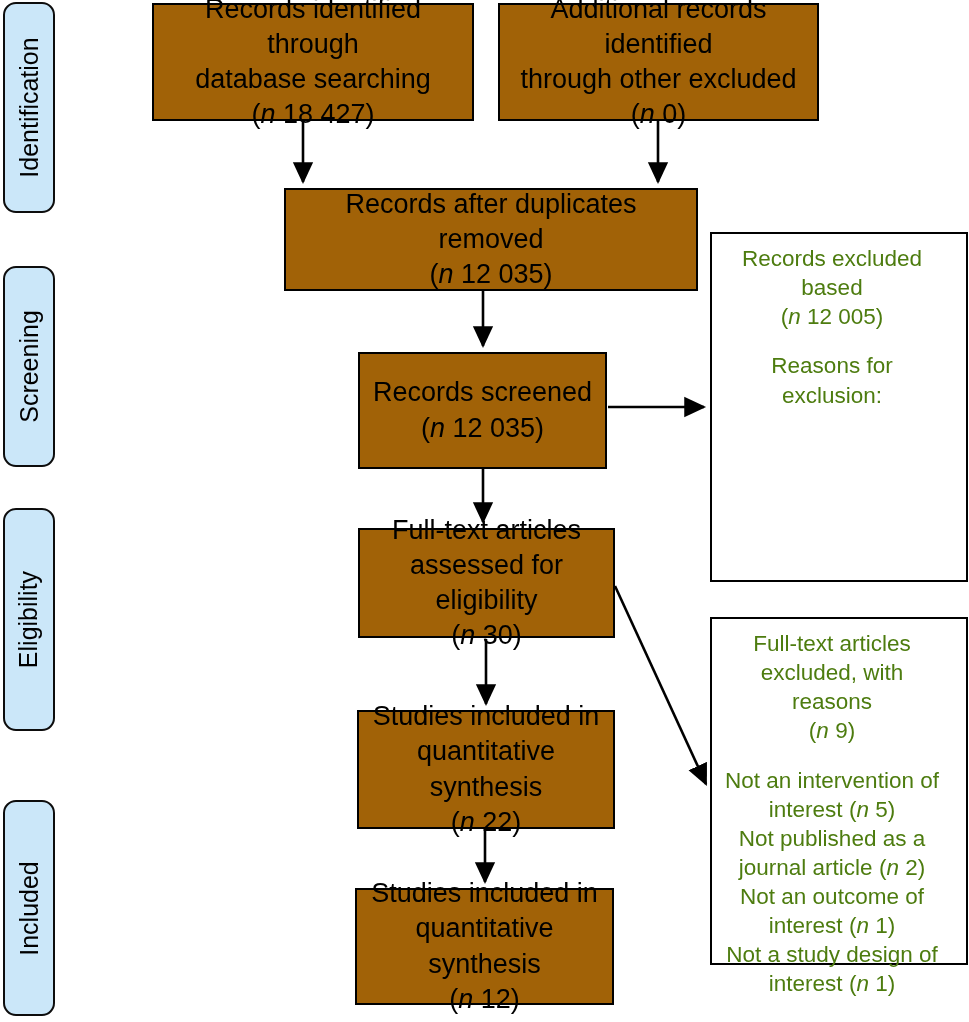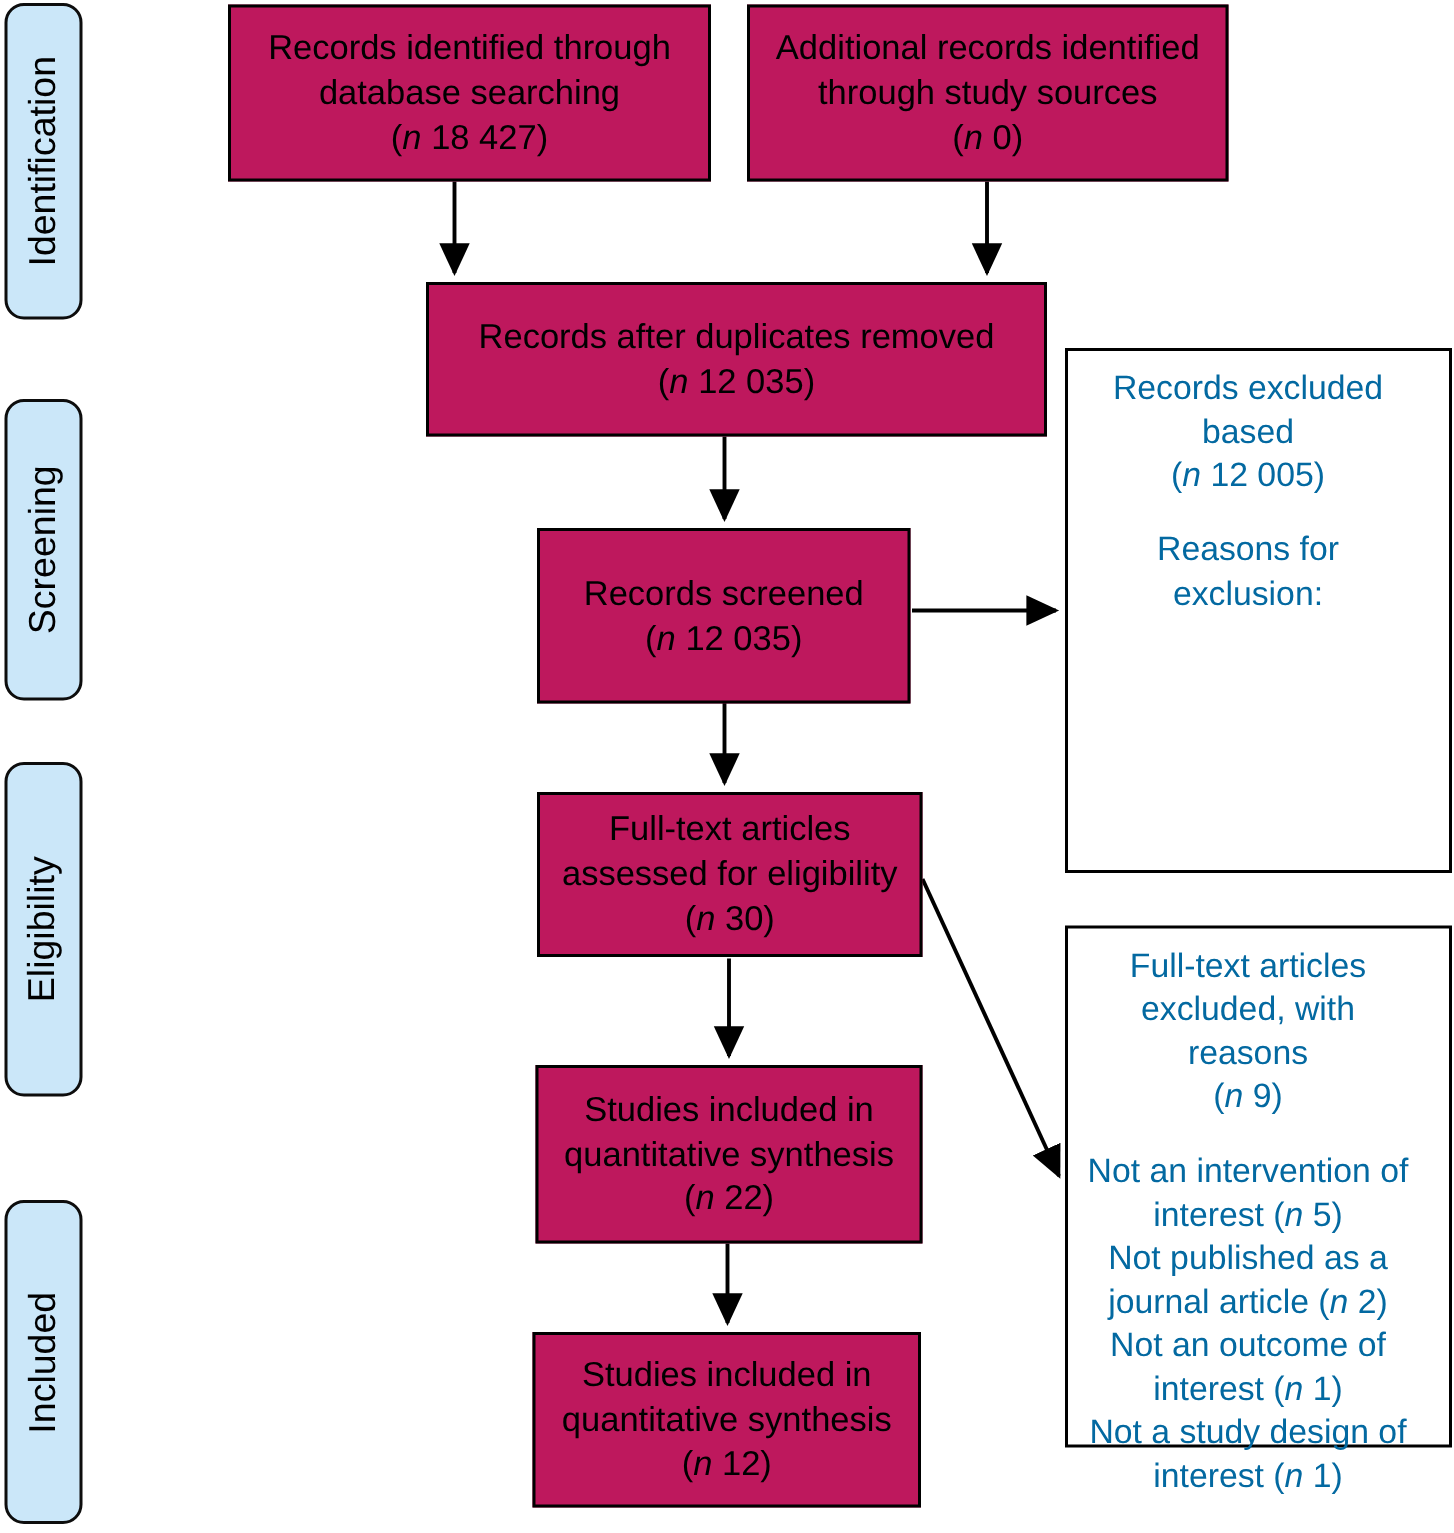--- a/index.html
+++ b/index.html
@@ -37,41 +37,41 @@
     white-space: nowrap;
     font-size: 25px;
     color: #000000;
     letter-spacing: 0px;
     line-height: 1;
   }
 
   
   .fbox {
     position: absolute;
-    background: #be185d;
+    background: #a16207;
     border: 2.3px solid #000000;
     box-sizing: border-box;
     display: flex;
     align-items: center;
     justify-content: center;
     text-align: center;
     color: #000000;
-    font-size: 23px;
+    font-size: 27px;
     line-height: 1.30;
     padding: 4px 6px;
   }
   .fbox .inner { width: 100%; }
 
   
   .panel {
     position: absolute;
     background: #ffffff;
     border: 2.3px solid #000000;
     box-sizing: border-box;
-    color: #0369a1;
+    color: #4d7c0f;
     font-size: 22.5px;
     line-height: 1.295;
     padding: 10px 26px 8px 12px;
   }
   .panel .head {
     text-align: center;
   }
   .panel .body {
     text-align: center;
     margin-top: 20px;
@@ -135,21 +135,21 @@
     <div class="inner">
       <div>Records identified through</div>
       <div>database searching</div>
       <div><span>(</span><i class="nv">n</i><span> 18 427)</span></div>
     </div>
   </div>
 
   <div class="fbox" style="left:498px; top:3px; width:321px; height:118px;">
     <div class="inner">
       <div>Additional records identified</div>
-      <div>through study sources</div>
+      <div>through other excluded</div>
       <div><span>(</span><i class="nv">n</i><span> 0)</span></div>
     </div>
   </div>
 
   <div class="fbox" style="left:284px; top:188px; width:414px; height:103px;">
     <div class="inner">
       <div>Records after duplicates removed</div>
       <div><span>(</span><i class="nv">n</i><span> 12 035)</span></div>
     </div>
   </div>

